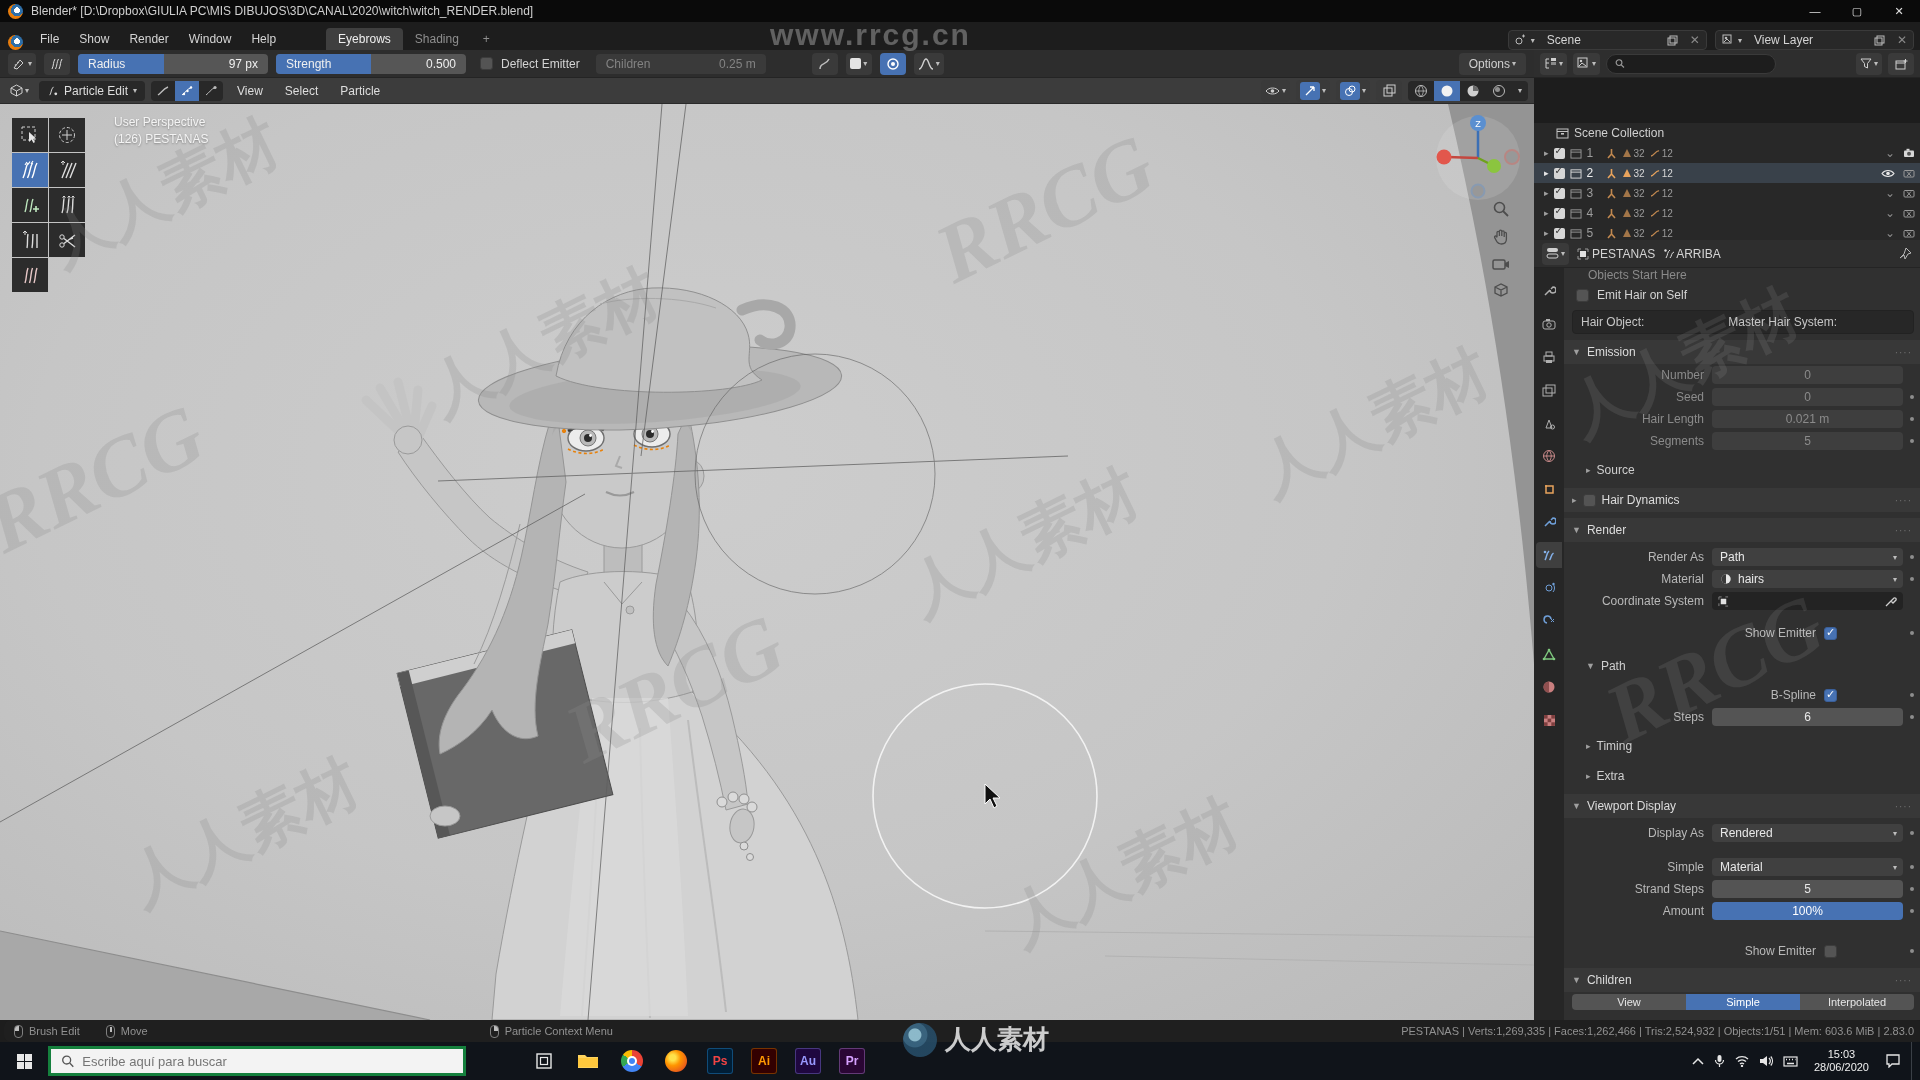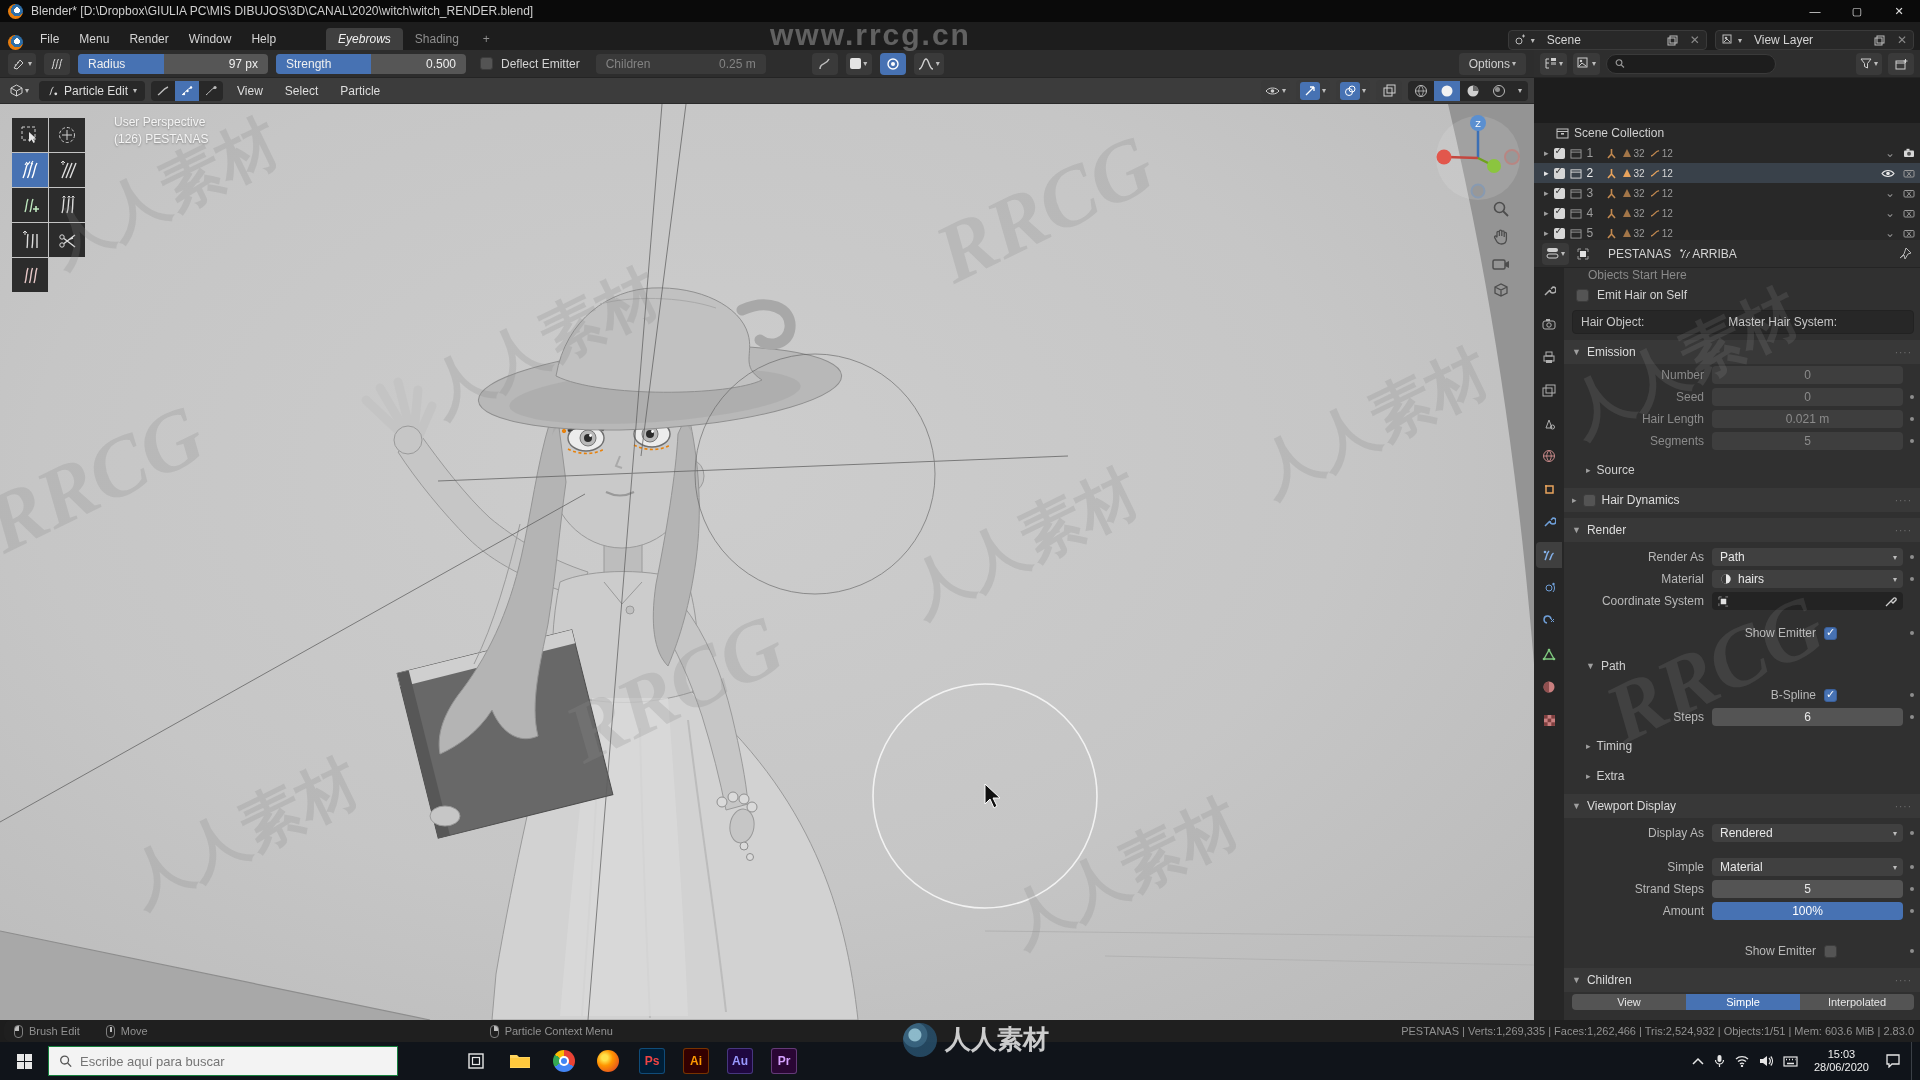--- a/index.html
+++ b/index.html
@@ -12,21 +12,21 @@
   .titlebar { left:0; top:0; width:1920px; height:22px; background:#0a0a0a; display:flex; align-items:center; padding:0 8px; gap:8px; }
   .titlebar .title { color:#cfcfcf; font-size:12px; }
   .win-btns { position:absolute; right:0; top:0; height:22px; display:flex; }
   .win-btn { width:42px; height:22px; display:flex; align-items:center; justify-content:center; color:#e0e0e0; font-size:11px; }
   .blender-mark { width:15px; height:15px; border-radius:50%; background:radial-gradient(circle at 60% 42%, #fff 0 3px, #2f6fa8 3px 6px, #e87d0d 6px); }
 
   
   .topbar { left:0; top:22px; width:1920px; height:28px; background:#1d1d1d; display:flex; align-items:flex-end; }
   .menu-item { padding:4px 10px; color:#d4d4d4; border-radius:4px; }
   .ws-tab { padding:4px 12px; color:#8f8f8f; border-radius:4px 4px 0 0; }
-  .ws-tab.active { background:#3f3f3f; color:#efefef;font-style:italic; }
+  .ws-tab.active { background:#3f3f3f; color:#efefef; }
   .id-block { display:flex; align-items:center; height:20px; background:#282828; border:1px solid #3a3a3a; border-radius:4px; color:#d4d4d4; }
   .id-block .seg { padding:0 6px; display:flex; align-items:center; gap:4px; }
 
   
   .toolsettings { left:0; top:50px; width:1534px; height:28px; background:#2d2d2d; display:flex; align-items:center; gap:8px; padding:0 8px; border-bottom:1px solid #242424; }
   .pillslider { position:relative; width:190px; height:20px; background:#565656; border-radius:4px; overflow:hidden; display:flex; align-items:center; justify-content:space-between; padding:0 10px; color:#f0f0f0; }
   .pillslider .fillbar { position:absolute; left:0; top:0; bottom:0; background:#4772b3; }
   .pillslider span { position:relative; }
   .pillslider.disabled { background:#3a3a3a; color:#838383; }
   .chk { width:13px; height:13px; border-radius:3px; background:#545454; border:1px solid #3c3c3c; display:inline-block; position:relative; }
@@ -103,21 +103,21 @@
   .mouseico::after { content:""; position:absolute; background:#bdbdbd; }
   .mouseico.lmb::after { left:0; top:0; width:4px; height:5px; border-radius:3px 0 0 0; }
   .mouseico.mmb::after { left:3px; top:1px; width:2px; height:5px; }
   .mouseico.rmb::after { right:0; top:0; width:4px; height:5px; border-radius:0 3px 0 0; }
 
   
   .taskbar { left:0; top:1042px; width:1920px; height:38px; background:#10141a; display:flex; align-items:center; }
   .startbtn { width:48px; height:38px; display:flex; align-items:center; justify-content:center; }
   .winlogo { display:grid; grid-template-columns:7px 7px; grid-template-rows:7px 7px; gap:1px; }
   .winlogo div { background:#e8e8e8; }
-  .tsearch { width:350px; height:30px; background:#f3f3f3; border:1px solid #15803d; display:flex; align-items:center; gap:8px; padding:9px 10px; }
+  .tsearch { width:418px; height:30px; background:#f3f3f3; border:3px solid #15803d; display:flex; align-items:center; gap:8px; padding:9px 10px; }
   .tsearch input { border:none; outline:none; background:transparent; font-size:13px; color:#444; width:100%; font-family:"Liberation Sans",sans-serif; }
   .tbicon { width:44px; height:38px; display:flex; align-items:center; justify-content:center; }
   .apptile { width:26px; height:26px; border-radius:3px; display:flex; align-items:center; justify-content:center; font-weight:bold; font-size:12px; }
   .tray { margin-left:auto; display:flex; align-items:center; gap:10px; padding-right:4px; color:#e6e6e6; }
   .clock { text-align:center; font-size:11px; line-height:13px; color:#f0f0f0; padding:0 6px; }
   .showdesk { width:5px; height:38px; border-left:1px solid #3a3f46; }
 
   
   .wm { position:absolute; pointer-events:none; white-space:nowrap; }
   .wm.diag { transform:rotate(-26deg); font-weight:bold; }
@@ -139,21 +139,21 @@
     <div class="win-btn">▢</div>
     <div class="win-btn">✕</div>
   </div>
 </div>
 
 <div class="abs topbar">
   <div style="width:30px;display:flex;justify-content:center;">
       <div class="blender-mark"></div>
     </div>
   <div class="menu-item">File</div>
-  <div class="menu-item">Menu</div>
+  <div class="menu-item">Show</div>
   <div class="menu-item">Render</div>
   <div class="menu-item">Window</div>
   <div class="menu-item">Help</div>
   <div style="width:40px"></div>
   <div class="ws-tab active">Eyebrows</div>
   <div class="ws-tab">Shading</div>
   <div class="ws-tab">+</div>
 
   <div style="margin-left:auto;display:flex;gap:8px;padding-right:6px;">
     <div class="id-block">
@@ -525,21 +525,21 @@
 </div>
 
 <div class="abs props-crumb">
   <div class="iconbtn">
     <svg width="13" height="13" viewBox="0 0 13 13">
         <rect x="1" y="1" width="11" height="4" rx="2" fill="#cfcfcf"></rect>
         <rect x="1" y="7" width="11" height="4" rx="2" fill="none" stroke="#cfcfcf"></rect>
       </svg>
       <span class="chev">▾</span>
   </div>
-  <div class="row" style="gap:19px">
+  <div class="row" style="gap:3px">
     <svg width="12" height="12" viewBox="0 0 12 12">
         <rect x="3" y="3" width="6" height="6" fill="#e0e0e0"></rect>
         <path d="M1 1 h3 M1 1 v3 M11 1 h-3 M11 1 v3 M1 11 h3 M1 11 v-3 M11 11 h-3 M11 11 v-3" stroke="#9a9a9a" fill="none"></path>
       </svg>
     <span>PESTANAS</span>
   </div>
   <div class="row" style="">
     <svg width="13" height="12" viewBox="0 0 13 12">
         <path d="M3 10 C5 7 4 4 7 2 M7 10 C9 8 8 5 11 4" stroke="#dedede" fill="none"></path>
         <circle cx="2.5" cy="2.5" r="1.2" fill="#dedede"></circle>

